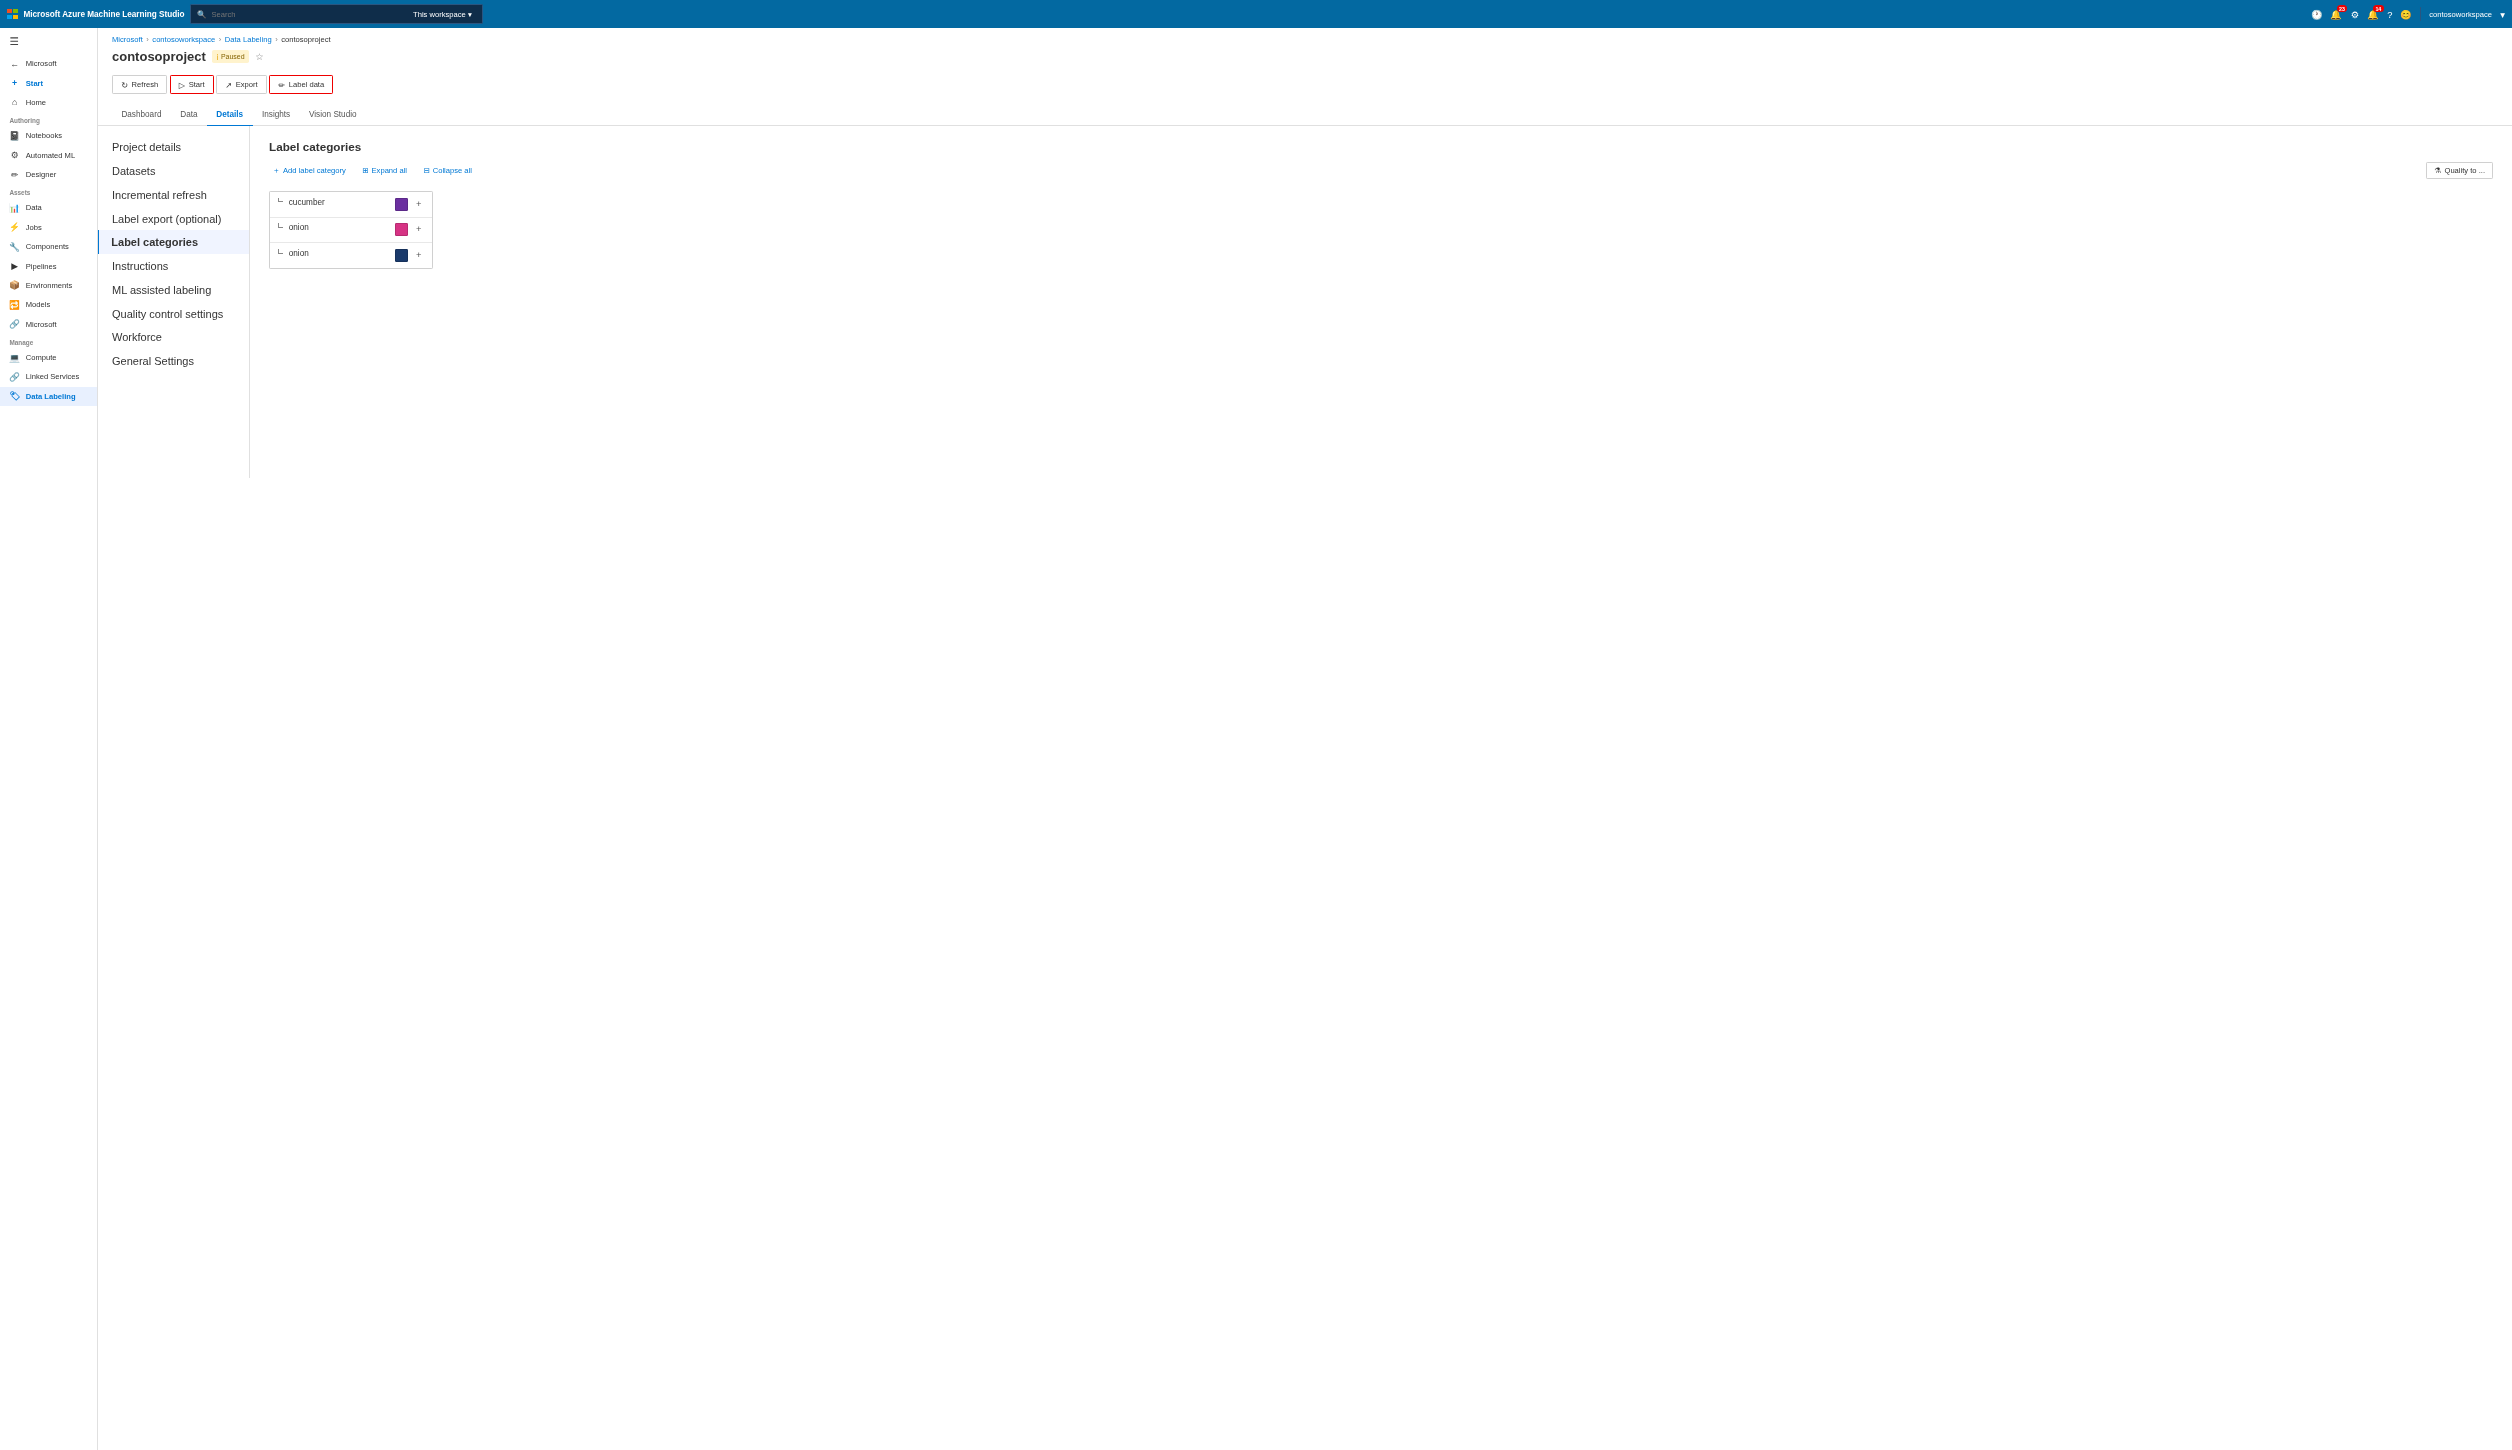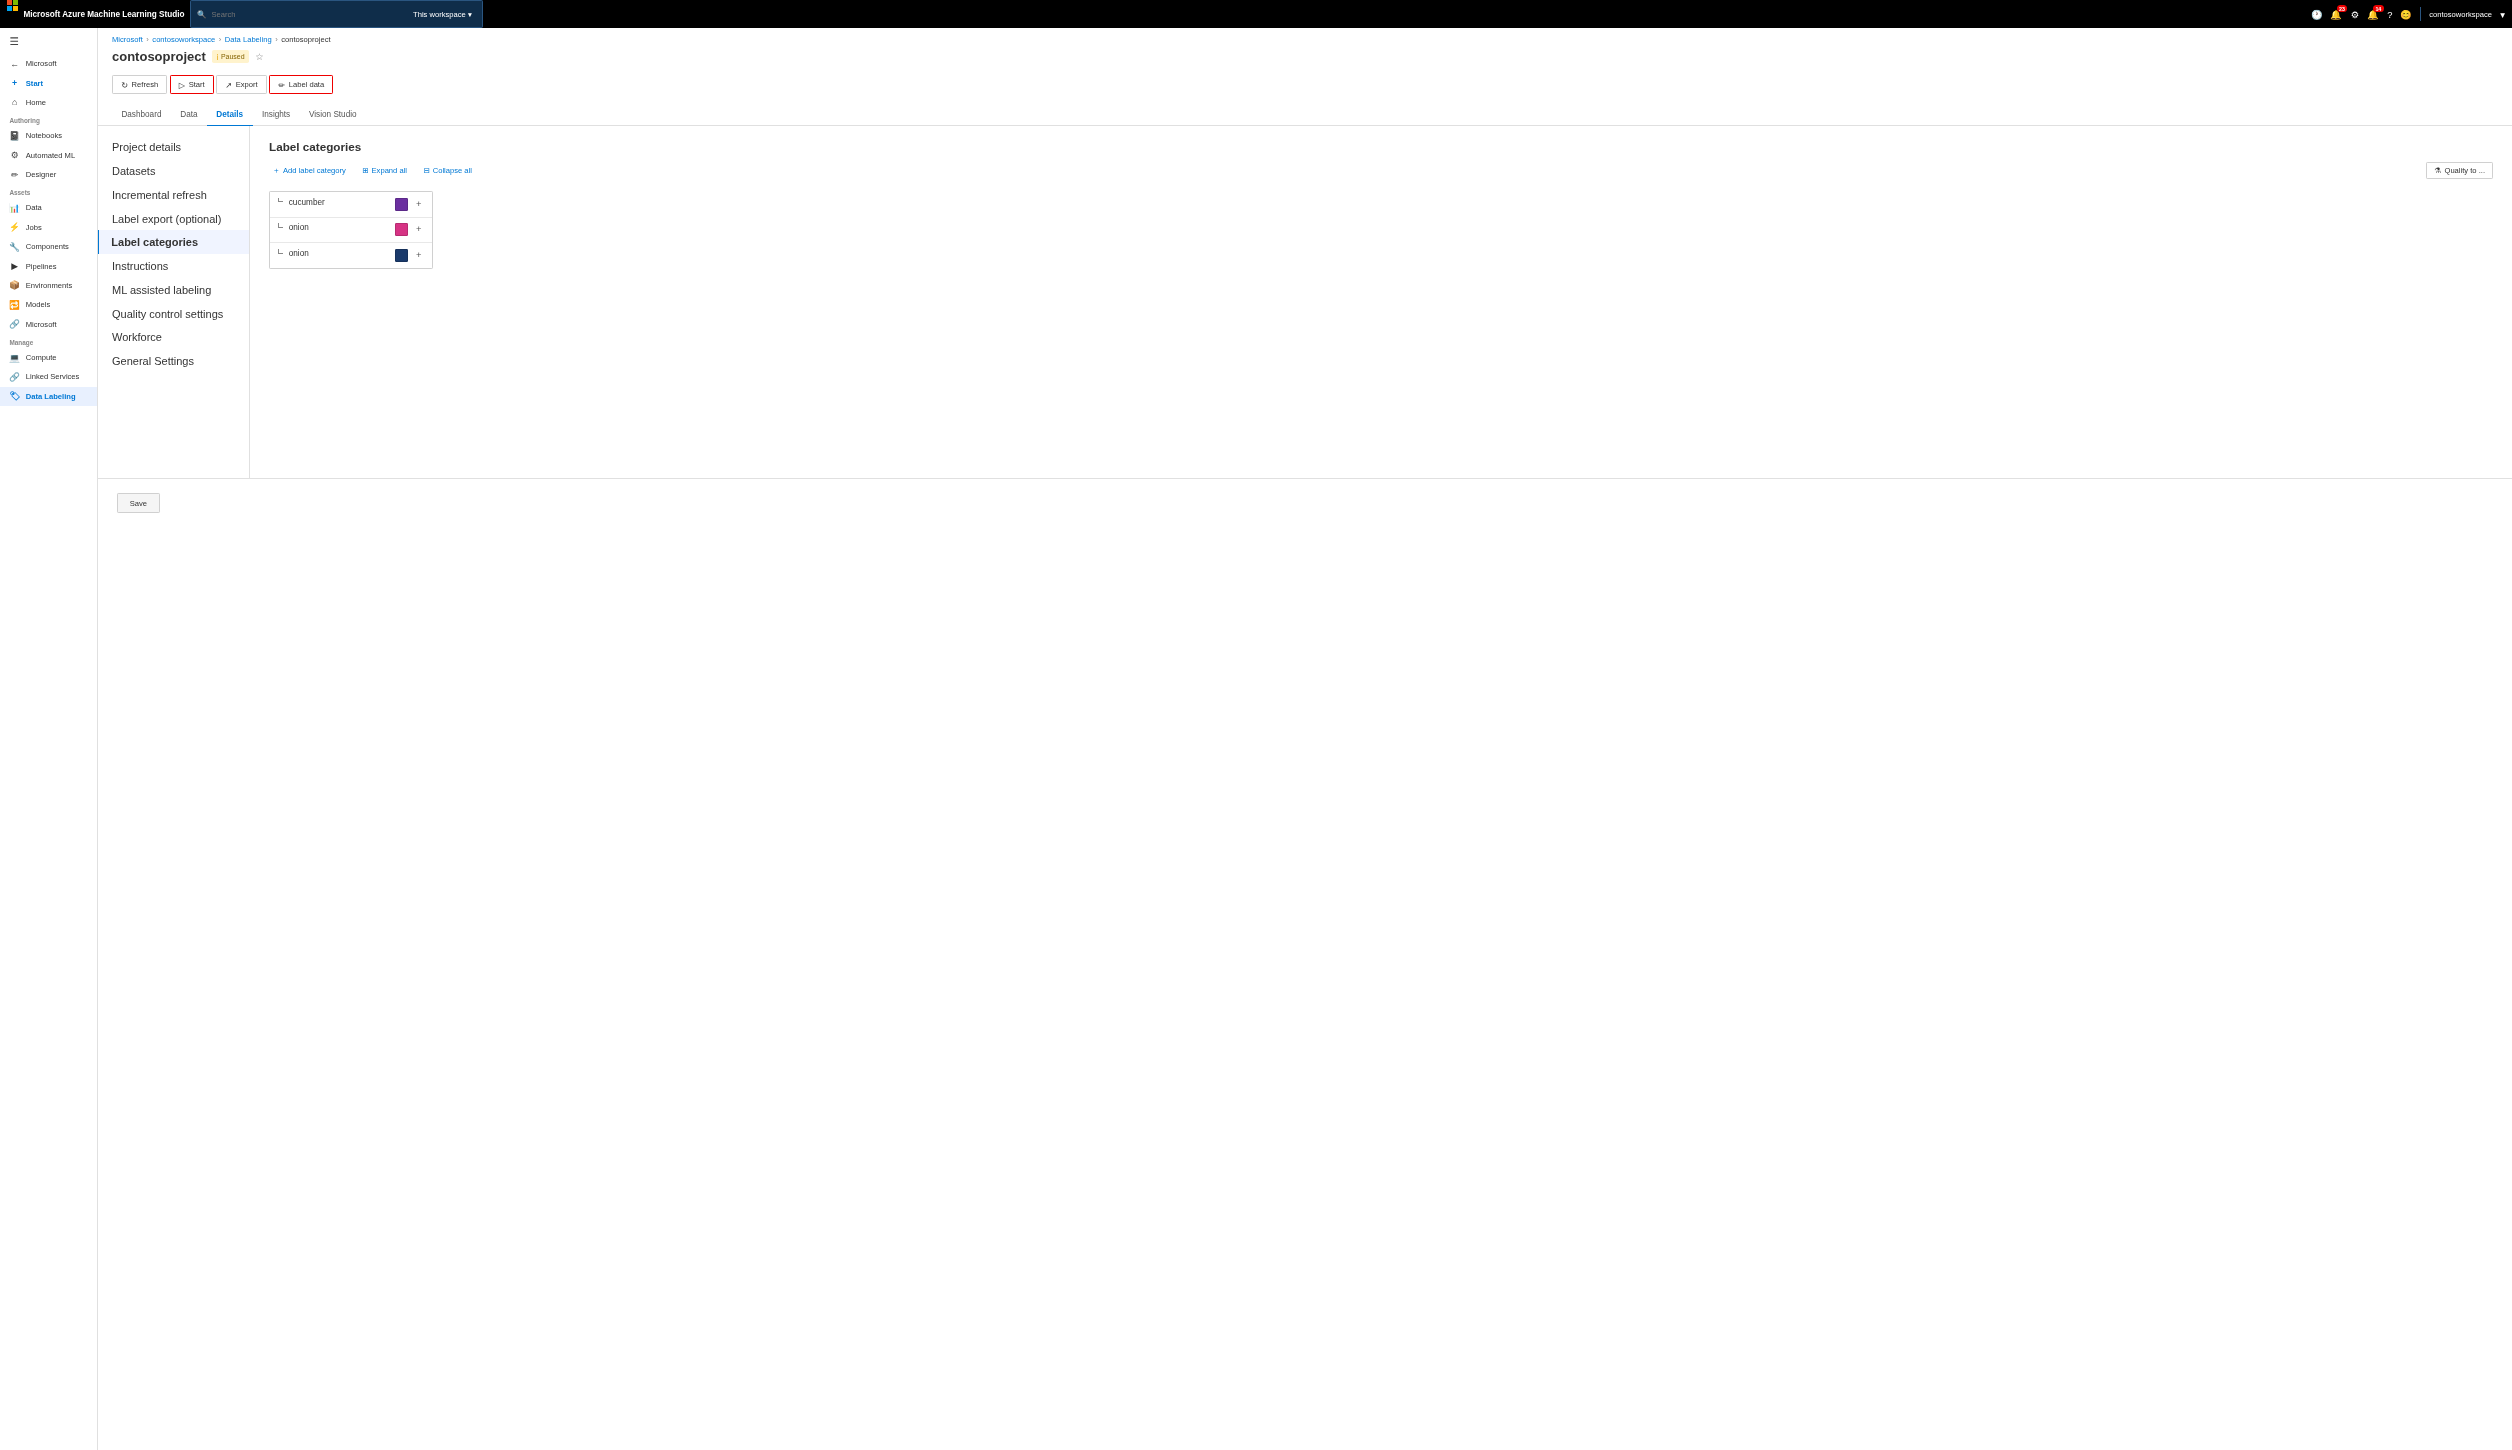--- a/index.html
+++ b/index.html
@@ -1,21 +1,22 @@
 <!DOCTYPE html>
 <html style="font-size:9.4px"><head>
   <meta charset="utf-8">
   <style>
     * { box-sizing: border-box; margin: 0; padding: 0; }
     body { font-family: 'Segoe UI', Arial, sans-serif; font-size: 8.2px; background: #f5f5f5; color: #333; }
 
     
     .top-nav {
       display: flex;
-      background: #000000;
+      align-items: center;
+      background: #0369a1;
       height: 28px;
       padding: 0 7px;
       gap: 5.9px;
       color: white;
     }
     .top-nav-brand {
       font-size: 8.2px;
       font-weight: 600;
       color: white;
       white-space: nowrap;
@@ -556,18 +557,15 @@
           <div class="label-item">
             <div class="label-item-expand"></div>
             <span class="label-item-name">onion</span>
             <div class="label-color-swatch" style="background:#1a3a6b;"></div>
             <button class="label-add-btn">+</button>
           </div>
         </div>
       </div>
     </div>
 
-    <div class="save-area">
-      <button class="save-btn">Save</button>
-    </div>
   </div>
 </div>
 
 
 </body></html>

